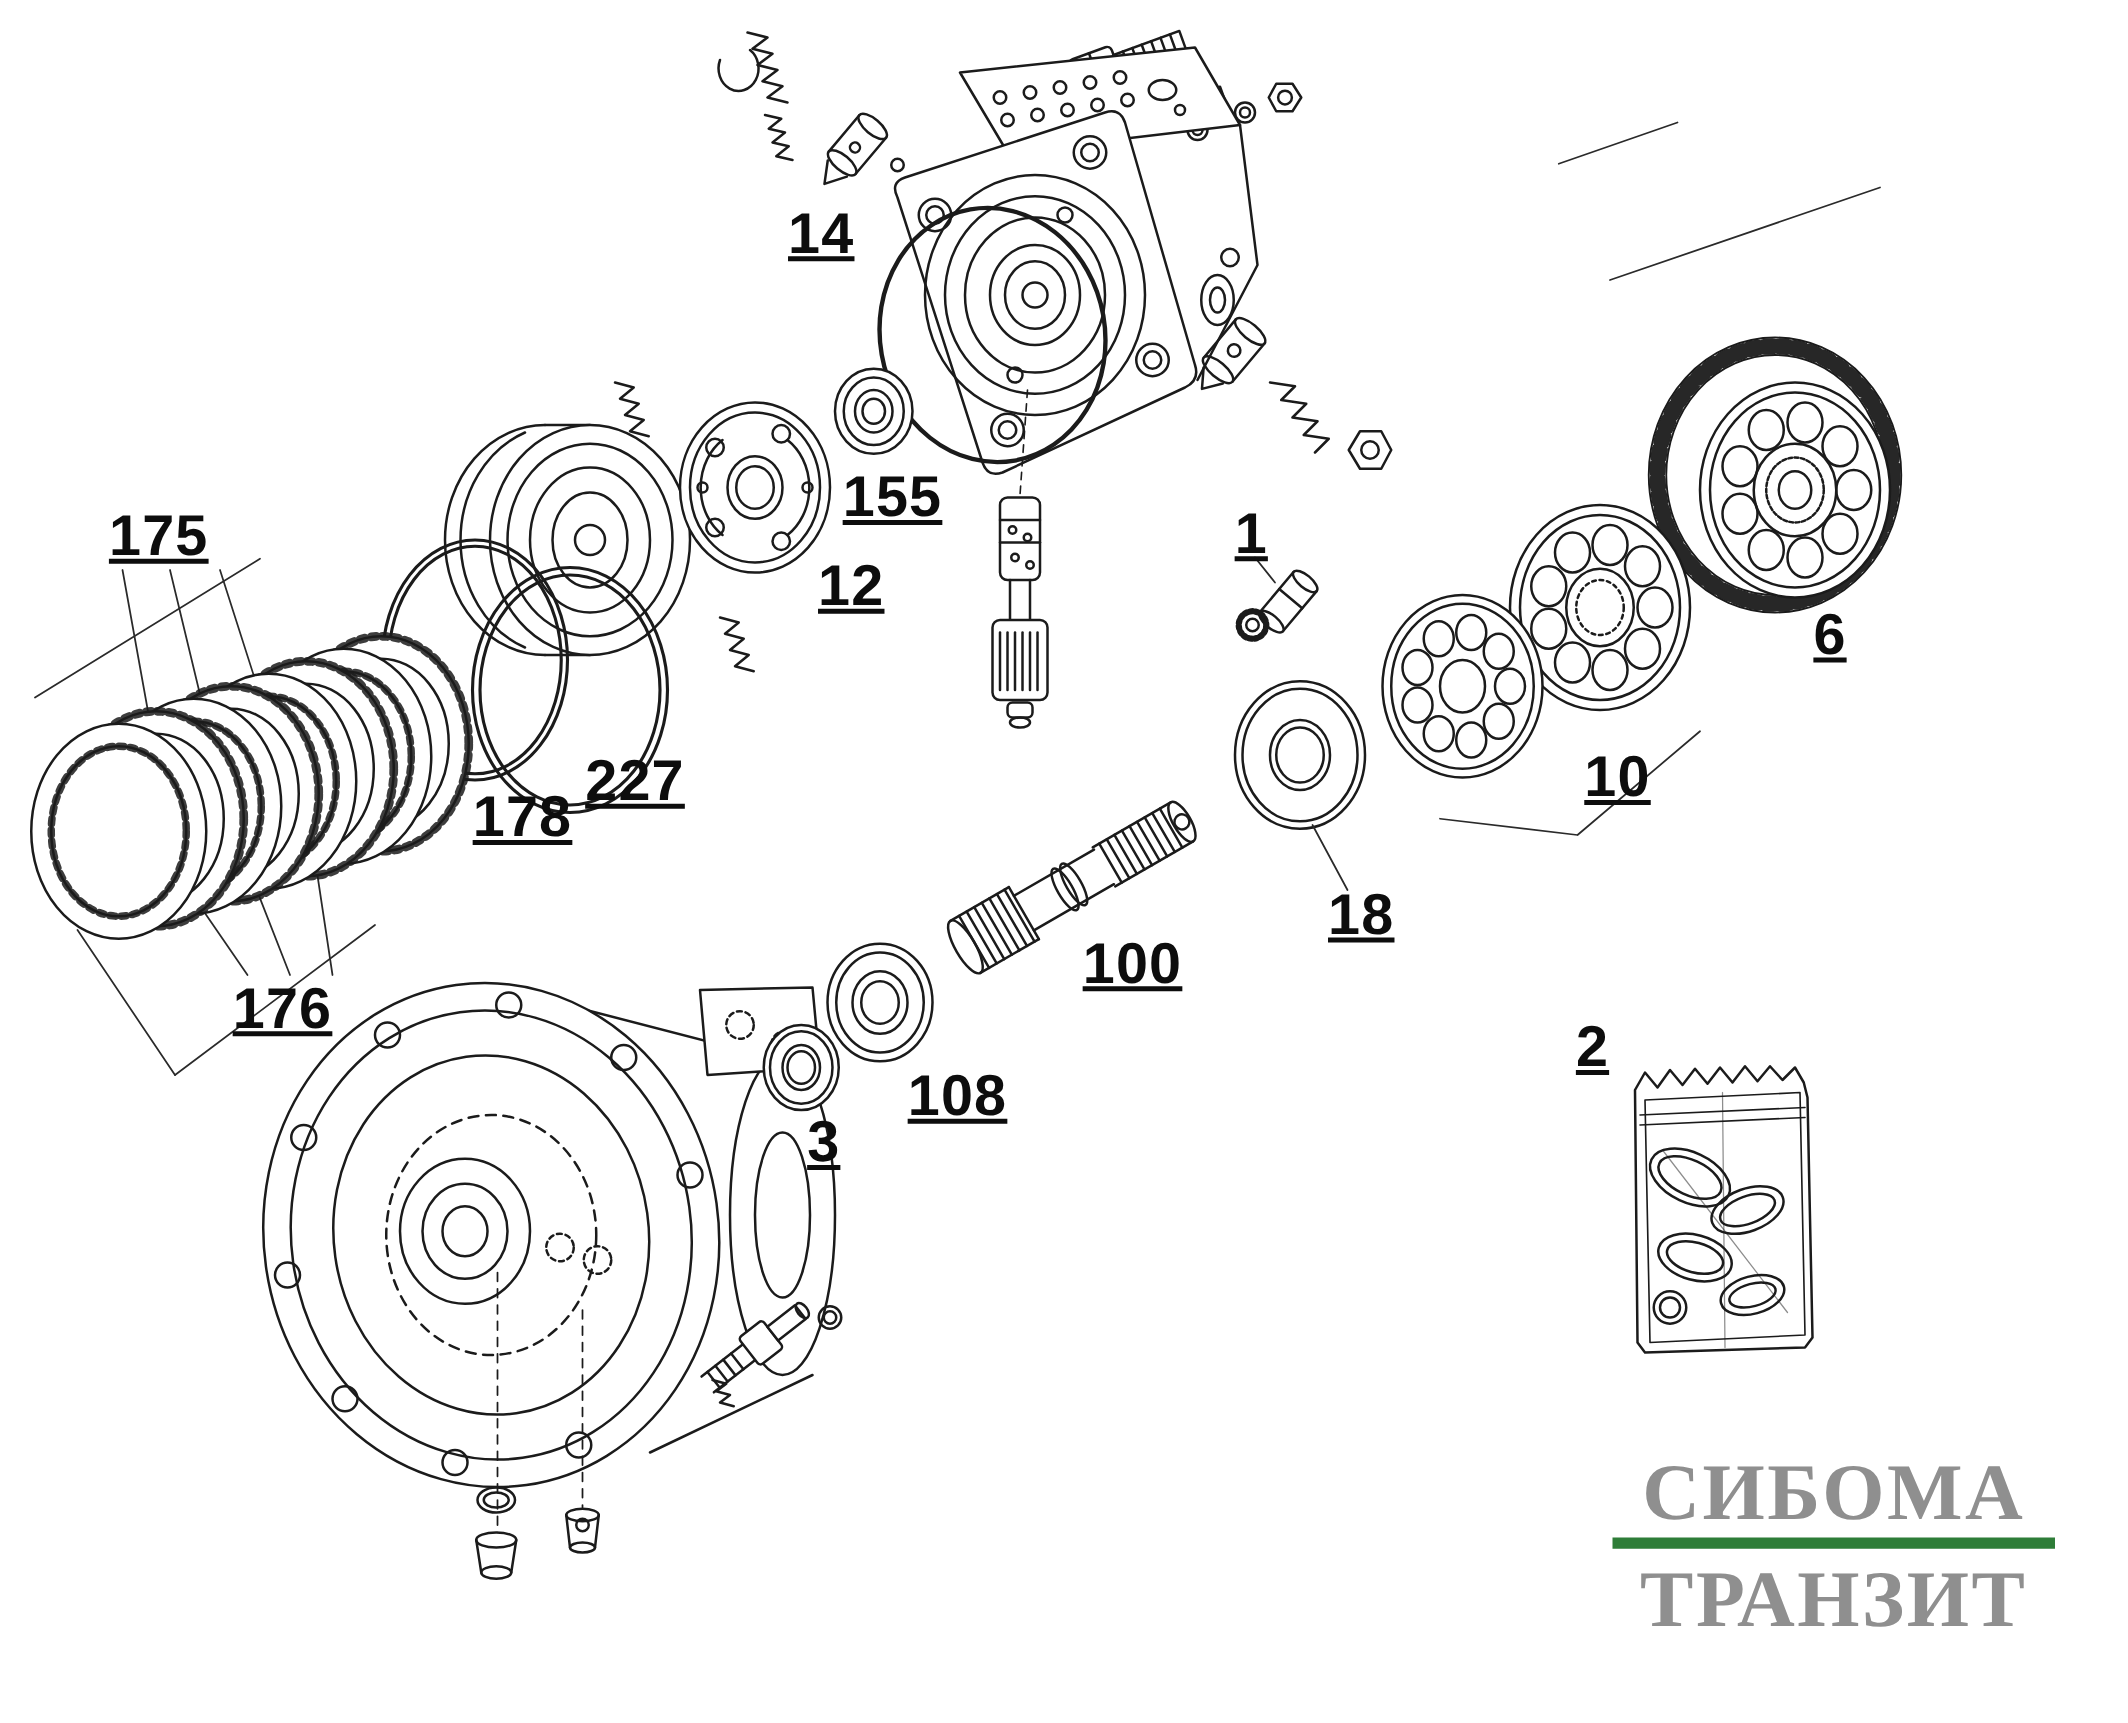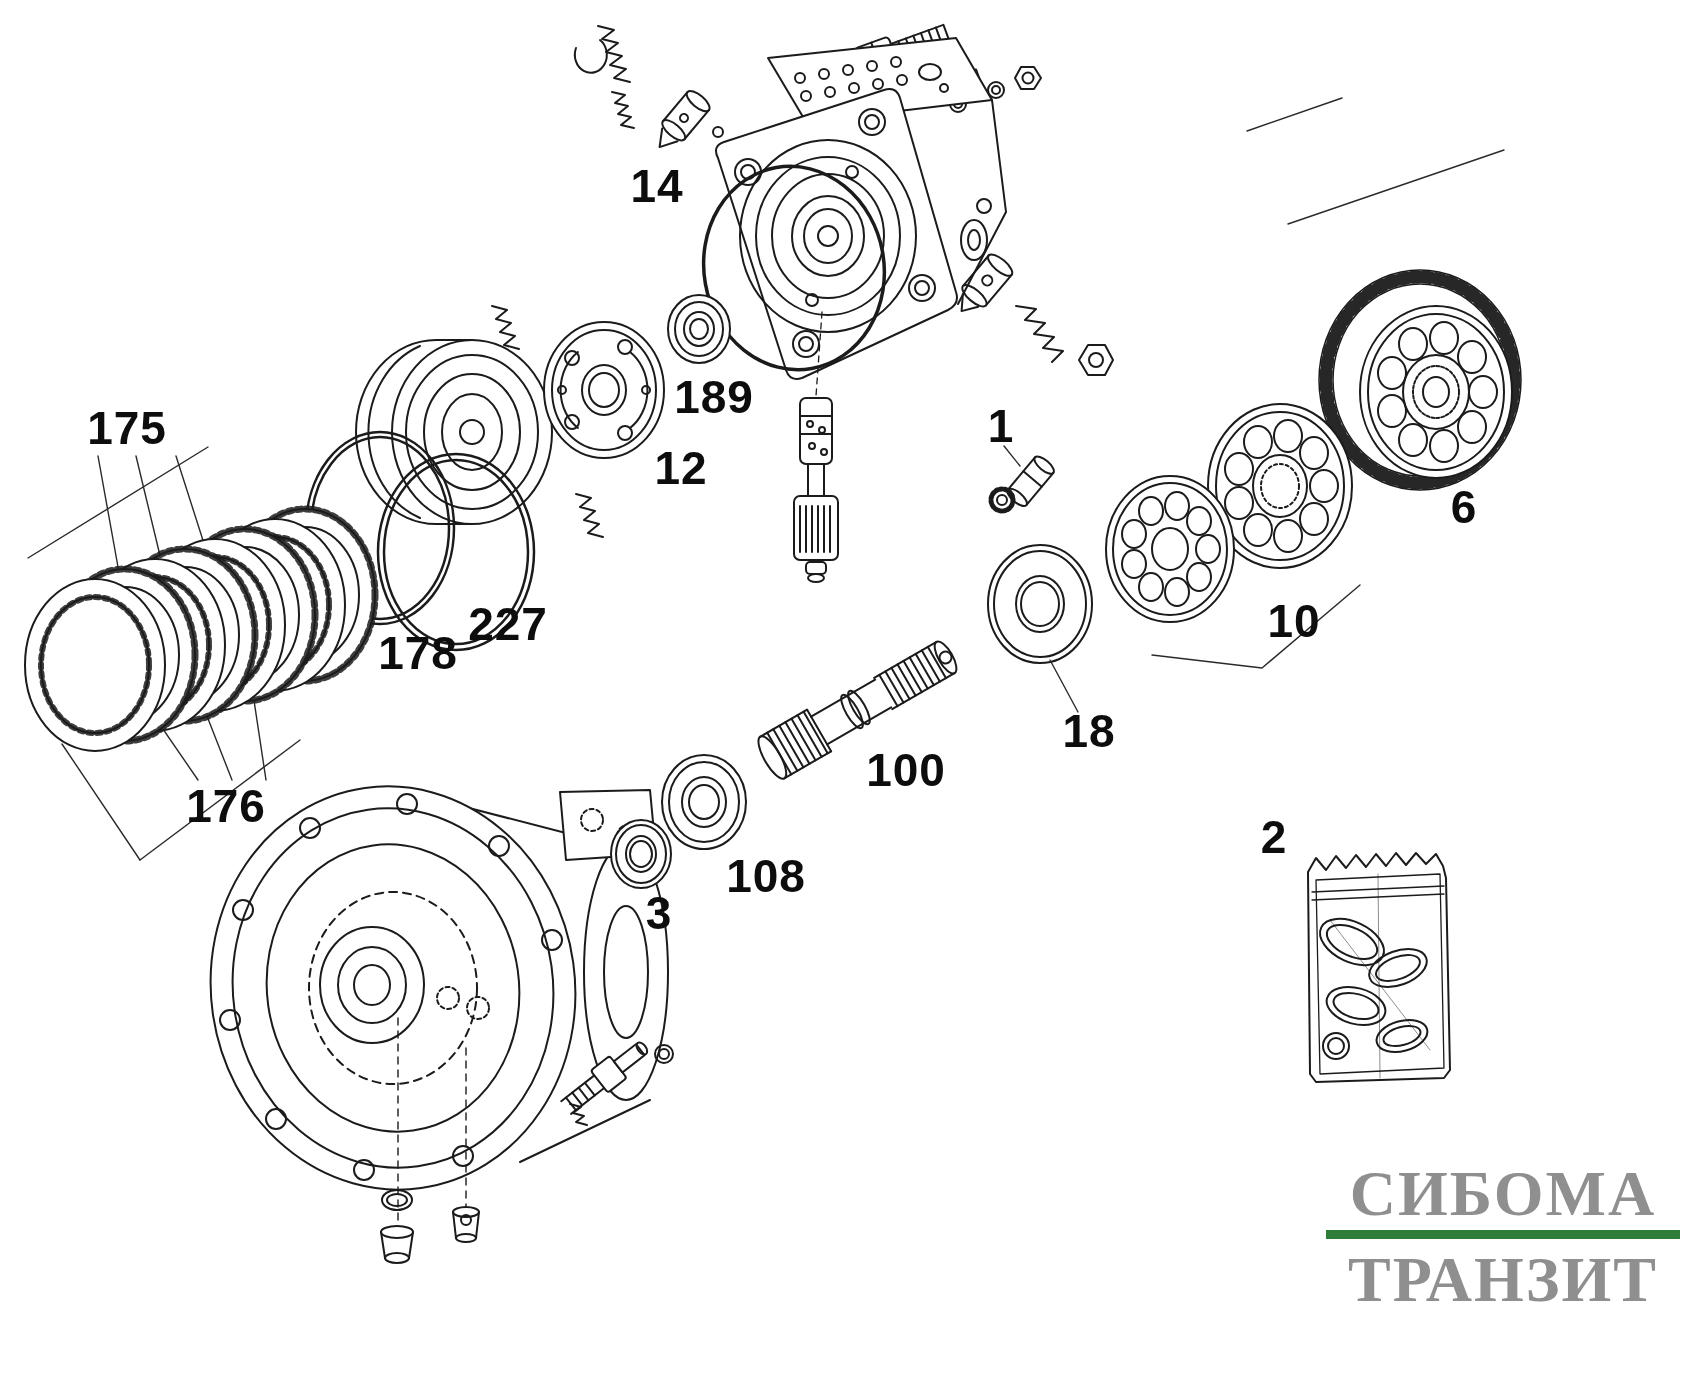--- a/index.html
+++ b/index.html
@@ -3,24 +3,24 @@
 <meta charset="utf-8">
 <style>
   * { margin:0; padding:0; box-sizing:border-box; }
   html,body { background:#ffffff; }
   body { font-family:"Liberation Sans", sans-serif; }
   .stage { position:relative; width:1702px; height:1378px; background:#fff; overflow:hidden; }
   .stage > svg { position:absolute; left:0; top:0; }
   .part-label {
     position:absolute; transform:translate(-50%,-50%);
     font:700 46px "Liberation Sans", sans-serif;
-    color:var(--label,#0d0d0d); white-space:nowrap; letter-spacing:1px;
+    color:var(--label,#0d0d0d); white-space:nowrap; letter-spacing:1px;text-decoration:underline;
   }
   .watermark {
-    position:absolute; left:1312px; top:1152px; width:382px;
+    position:absolute; left:1276px; top:1152px; width:382px;
     background:rgba(255,255,255,.82); padding:8px 10px 14px; 
   }
   .wm-text {
     text-align:center; font-family:"Liberation Serif", serif; font-weight:700;
     font-size:64px; line-height:1.05; color:var(--watermark-gray,#8f8f8f);
     letter-spacing:2px;
   }
   .wm-divider { height:9px; background:var(--watermark-green,#2e7d38); margin:3px 4px 7px; }
 </style>
 </head>
@@ -436,21 +436,21 @@
       <g stroke-width="1.4" stroke="#2a2a2a">
         <polyline points="1152,655 1262,668 1360,585"></polyline>
         <line x1="1078" y1="712" x2="1050" y2="660"></line>
         <line x1="1004" y1="446" x2="1020" y2="466"></line>
       </g>
 
     </g>
   </svg>
 
   <div class="part-label" style="left:657px;top:186px">14</div>
-  <div class="part-label" style="left:714px;top:397px">189</div>
+  <div class="part-label" style="left:714px;top:397px">155</div>
   <div class="part-label" style="left:681px;top:468px">12</div>
   <div class="part-label" style="left:127px;top:428px">175</div>
   <div class="part-label" style="left:418px;top:653px">178</div>
   <div class="part-label" style="left:508px;top:624px">227</div>
   <div class="part-label" style="left:226px;top:806px">176</div>
   <div class="part-label" style="left:1001px;top:426px">1</div>
   <div class="part-label" style="left:1464px;top:507px">6</div>
   <div class="part-label" style="left:1294px;top:621px">10</div>
   <div class="part-label" style="left:1089px;top:731px">18</div>
   <div class="part-label" style="left:906px;top:770px">100</div>

